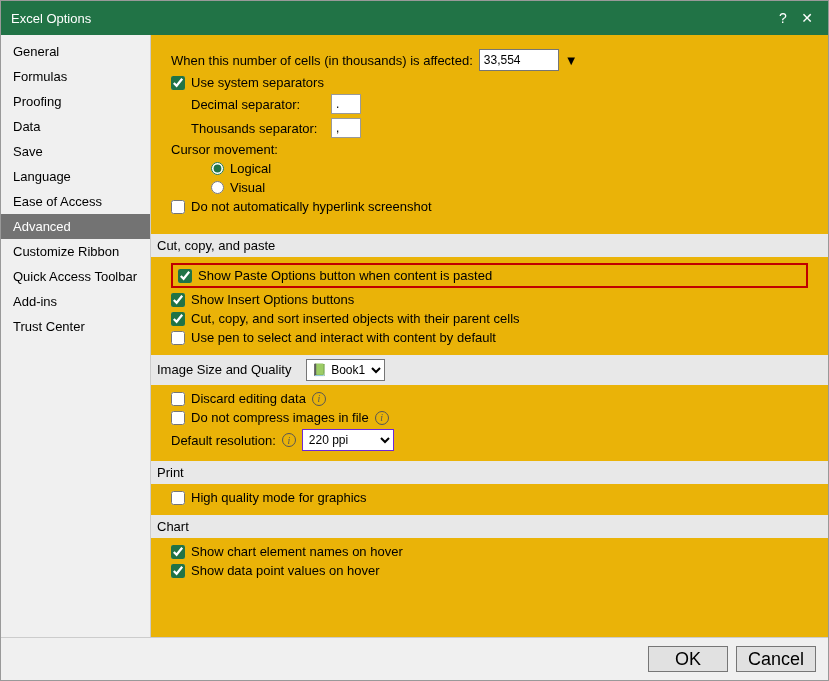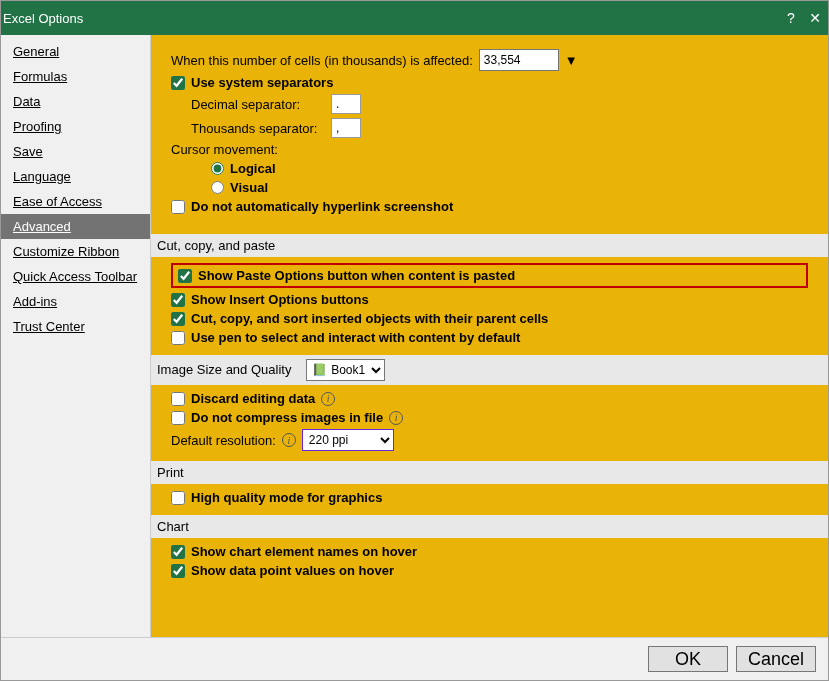--- a/index.html
+++ b/index.html
@@ -11,21 +11,21 @@
       background: #f0f0f0;
       border: 1px solid #999;
       box-shadow: 3px 3px 10px rgba(0,0,0,0.4);
       display: flex;
       flex-direction: column;
     }
 
     .title-bar {
       background: #217346;
       color: white;
-      padding: 6px 2px;
+      padding: 6px 10px;
       display: flex;
       align-items: center;
       justify-content: space-between;
       font-size: 13px;
       font-weight: 400;
       flex-shrink: 0;
     }
 
     .title-bar-buttons {
       display: flex;
@@ -59,21 +59,20 @@
       flex-shrink: 0;
       padding-top: 4px;
     }
 
     .sidebar-item {
       padding: 5px 12px;
       cursor: pointer;
       color: #000;
       font-size: 13px;
       white-space: nowrap;
-      text-decoration: underline;
     }
     .sidebar-item.active {
       background: #737373;
       color: white;
     }
 
     .content-area {
       flex: 1;
       display: flex;
       flex-direction: column;
@@ -128,21 +127,21 @@
 
     .highlight-box {
       border: 2px solid #c00000;
       padding: 3px 5px;
       display: flex;
       align-items: center;
       gap: 6px;
       margin: 4px 0;
     }
 
-    label { cursor: pointer; font-size: 13px; font-weight: bold; }
+    label { cursor: pointer; font-size: 13px; }
 
     .text-input {
       border: 1px solid #999;
       padding: 1px 4px;
       font-size: 12px;
       width: 60px;
       height: 20px;
     }
 
     .separator-input {
@@ -242,22 +241,22 @@
       <button class="title-btn">?</button>
       <button class="title-btn close">✕</button>
     </div>
   </div>
 
   <div class="dialog-body">
 
     <div class="sidebar">
       <div class="sidebar-item">General</div>
       <div class="sidebar-item">Formulas</div>
+      <div class="sidebar-item">Proofing</div>
       <div class="sidebar-item">Data</div>
-      <div class="sidebar-item">Proofing</div>
       <div class="sidebar-item">Save</div>
       <div class="sidebar-item">Language</div>
       <div class="sidebar-item">Ease of Access</div>
       <div class="sidebar-item active">Advanced</div>
       <div class="sidebar-item">Customize Ribbon</div>
       <div class="sidebar-item">Quick Access Toolbar</div>
       <div class="sidebar-item">Add-ins</div>
       <div class="sidebar-item">Trust Center</div>
     </div>
 

